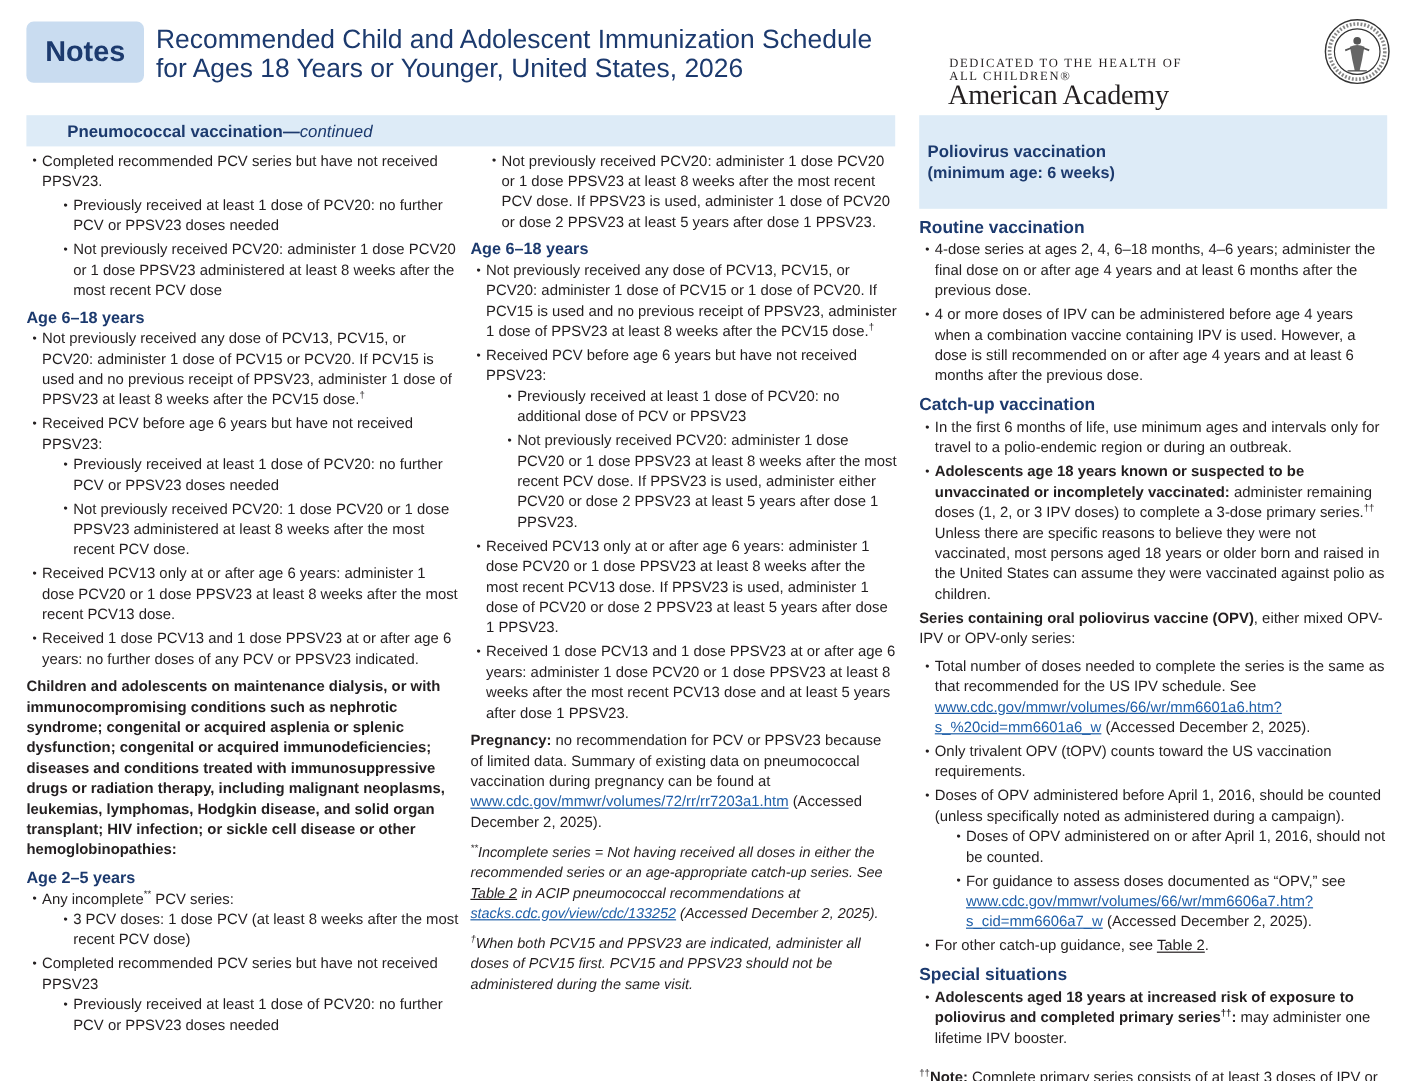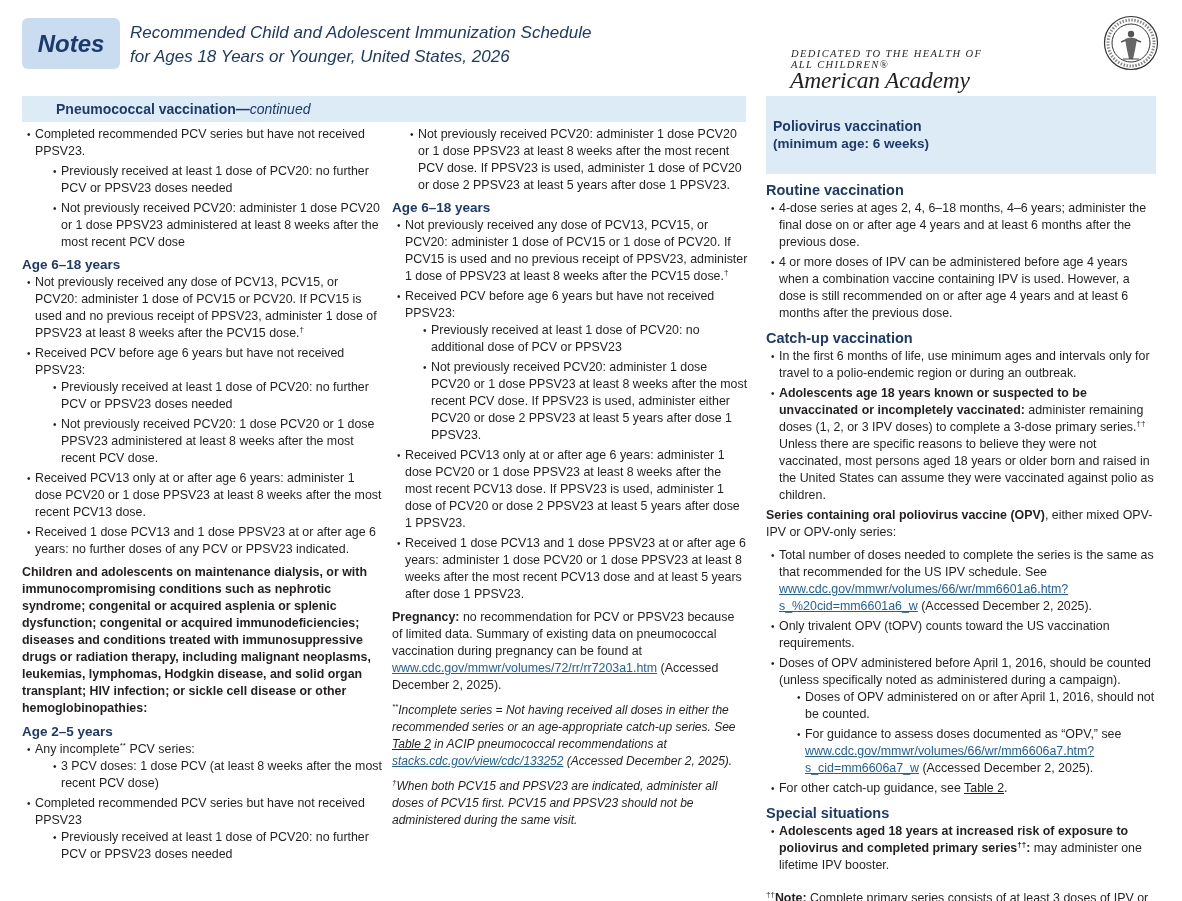--- a/index.html
+++ b/index.html
@@ -1,22 +1,22 @@
 <!DOCTYPE html>
 <html><head>
 <meta charset="utf-8">
 <style>
   html, body { margin: 0; padding: 0; background: #ffffff; }
   body { width: 1182px; height: 901px; overflow: hidden; position: relative;
          font-family: "Liberation Sans", sans-serif; color: #231f20; }
-  .header { position: absolute; left: 0; top: 0; width: 992px; height: 90px; font-style: italic; }
+  .header { position: absolute; left: 0; top: 0; width: 992px; height: 90px; }
   .notes-badge { position: absolute; left: 22px; top: 18px; width: 98px; height: 51px;
                  background: #c9dcf0; border-radius: 6px; display: flex; align-items: center;
                  justify-content: center; font-weight: bold; font-size: 24px; color: #1c3a6e; }
-  .title { position: absolute; left: 130px; top: 21px; color: #1c3a6e; font-size: 17px;
+  .title { position: absolute; left: 130px; top: 21px; color: #1c3a6e; font-size: 22px;
            line-height: 24px; }
   .aap-name { position: absolute; left: 790px; top: 24px; font-family: "Liberation Serif", serif;
               font-size: 23.5px; color: #231f20; letter-spacing: -0.2px; margin-top: 43px; }
   .aap-tag { position: absolute; left: 791px; top: 48px; font-family: "Liberation Serif", serif;
              font-size: 10.5px; letter-spacing: 1.4px; color: #231f20; }
   .aap-seal { position: absolute; left: 1103px; top: 15px; width: 56px; height: 56px; }
 
   .col { position: absolute; top: 96px; font-size: 12.4px; line-height: 17px; }
   .col1 { left: 22px; width: 360px; }
   .col2 { left: 392px; width: 356px; }

